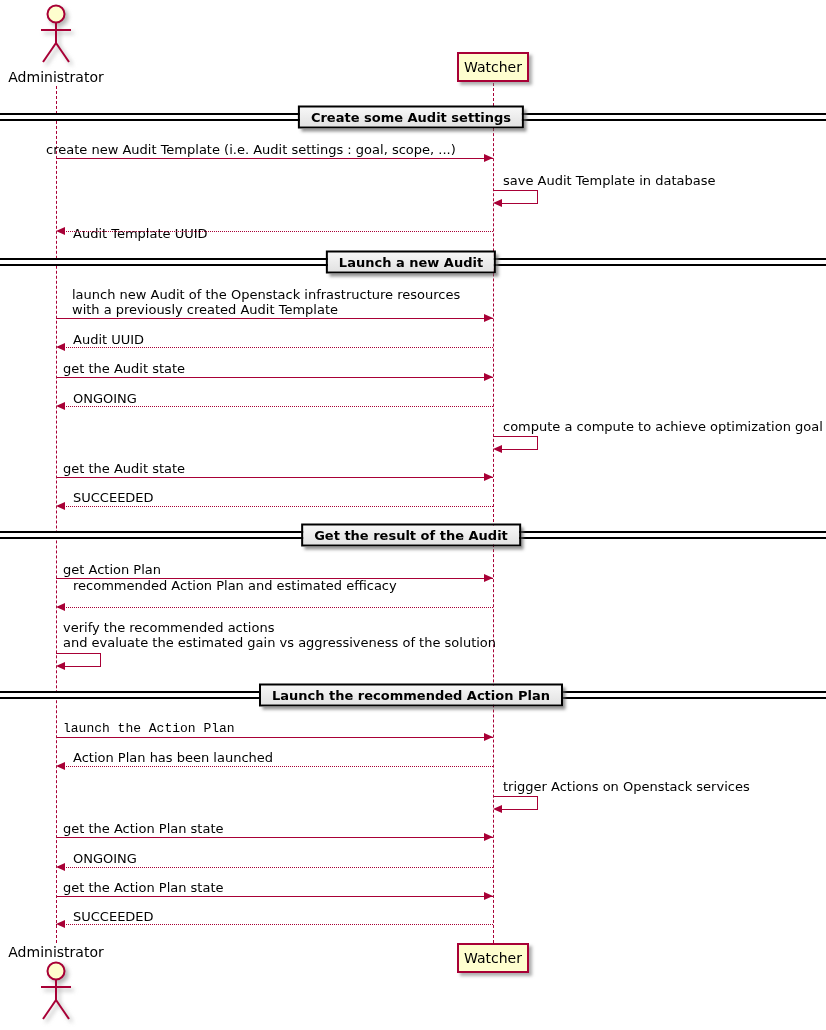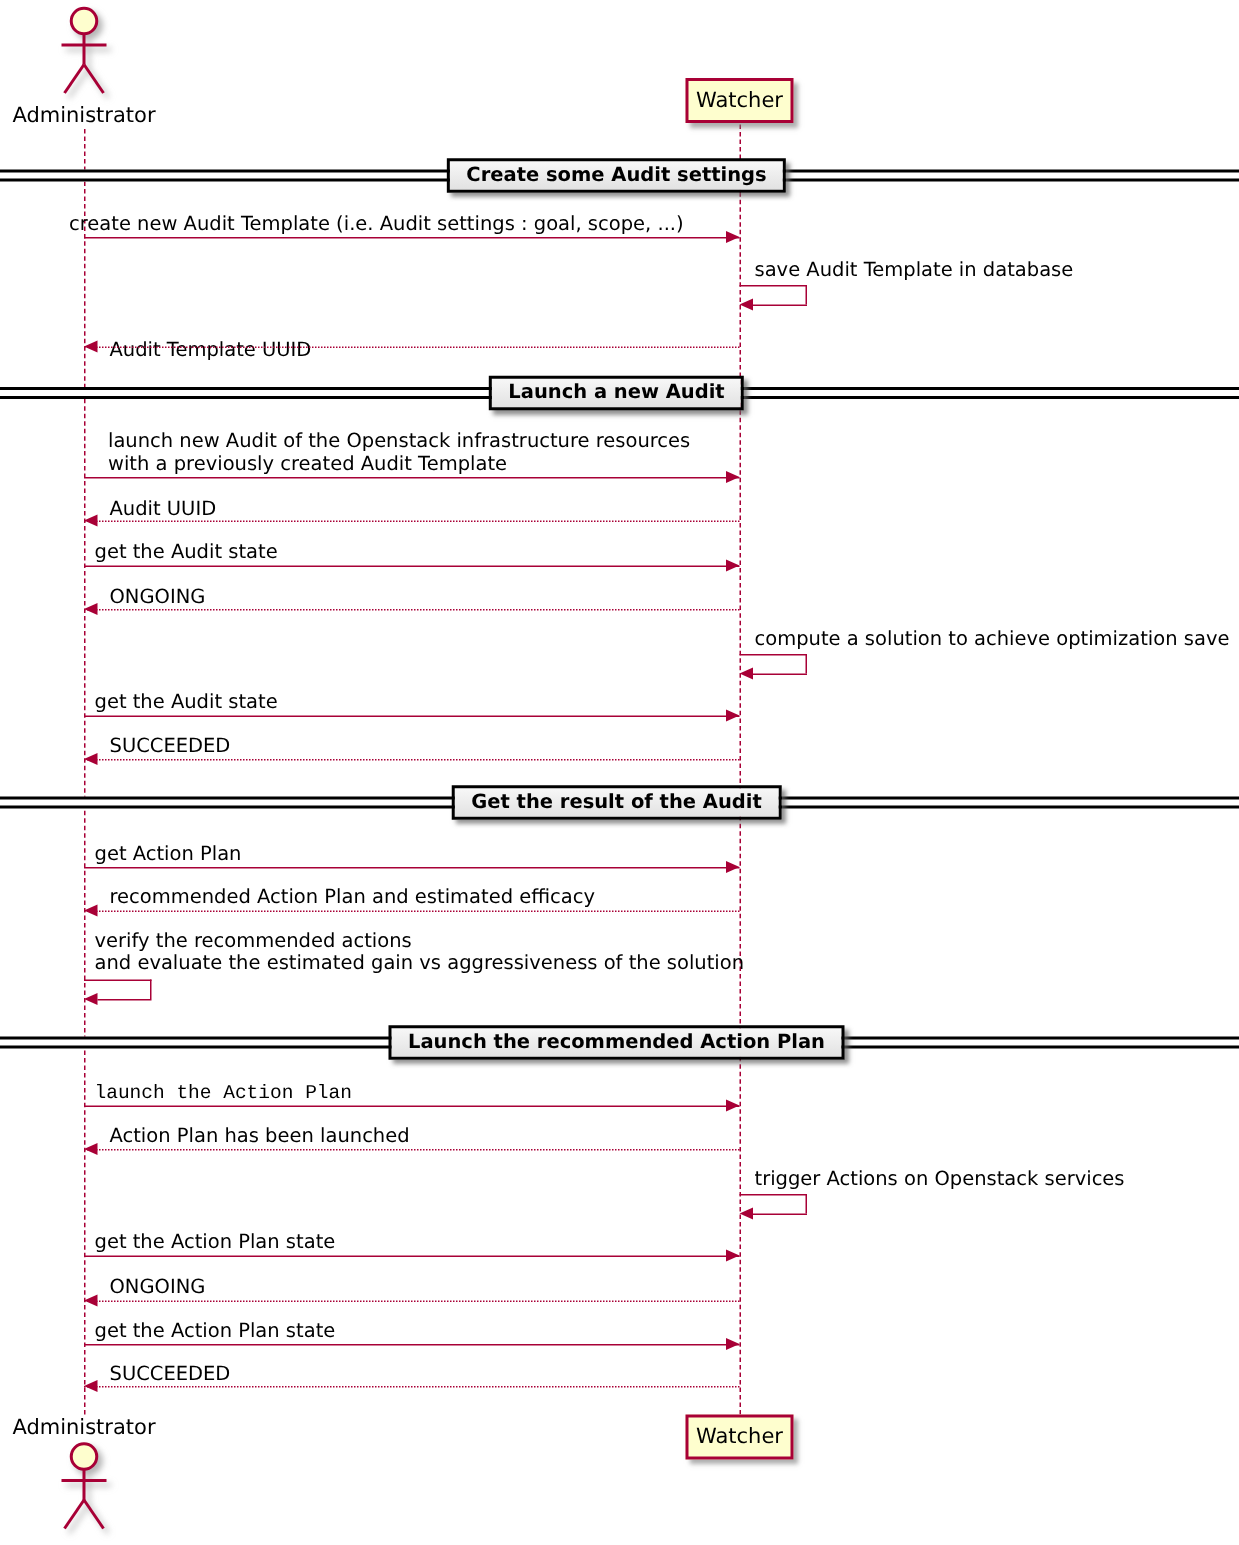--- a/index.html
+++ b/index.html
@@ -111,21 +111,21 @@
     <div class="arr r" style="left:484px;top:373px;"></div>
   </div>
 
   <div>
     <div class="msg-label" style="left:73px;top:391px;">ONGOING</div>
     <div class="hline dotted" style="left:56px;width:437px;top:406px;"></div>
     <div class="arr l" style="left:56px;top:402px;"></div>
   </div>
 
   <div>
-    <div class="msg-label" style="left:503px;top:419px;">compute a solution to achieve optimization save</div>
+    <div class="msg-label" style="left:503px;top:419px;">compute a compute to achieve optimization goal</div>
     <div class="hline" style="left:493px;width:45px;top:436px;"></div>
     <div class="vline" style="left:537px;top:436px;height:13px;"></div>
     <div class="hline" style="left:502px;width:36px;top:449px;"></div>
     <div class="arr l" style="left:493px;top:445px;"></div>
   </div>
 
   <div>
     <div class="msg-label" style="left:63px;top:461px;">get the Audit state</div>
     <div class="hline" style="left:56px;width:437px;top:477px;"></div>
     <div class="arr r" style="left:484px;top:473px;"></div>
@@ -137,21 +137,21 @@
     <div class="arr l" style="left:56px;top:502px;"></div>
   </div>
 
   <div>
     <div class="msg-label" style="left:63px;top:562px;">get Action Plan</div>
     <div class="hline" style="left:56px;width:437px;top:578px;"></div>
     <div class="arr r" style="left:484px;top:574px;"></div>
   </div>
 
   <div>
-    <div class="msg-label" style="left:73px;top:591px;">recommended Action Plan and estimated efficacy</div>
+    <div class="msg-label" style="left:73px;top:578px;">recommended Action Plan and estimated efficacy</div>
     <div class="hline dotted" style="left:56px;width:437px;top:607px;"></div>
     <div class="arr l" style="left:56px;top:603px;"></div>
   </div>
 
   <div>
     <div class="msg-label" style="left:63px;top:620px;">verify the recommended actions
 and evaluate the estimated gain vs aggressiveness of the solution</div>
     <div class="hline" style="left:56px;width:45px;top:653px;"></div>
     <div class="vline" style="left:100px;top:653px;height:13px;"></div>
     <div class="hline" style="left:65px;width:36px;top:666px;"></div>

